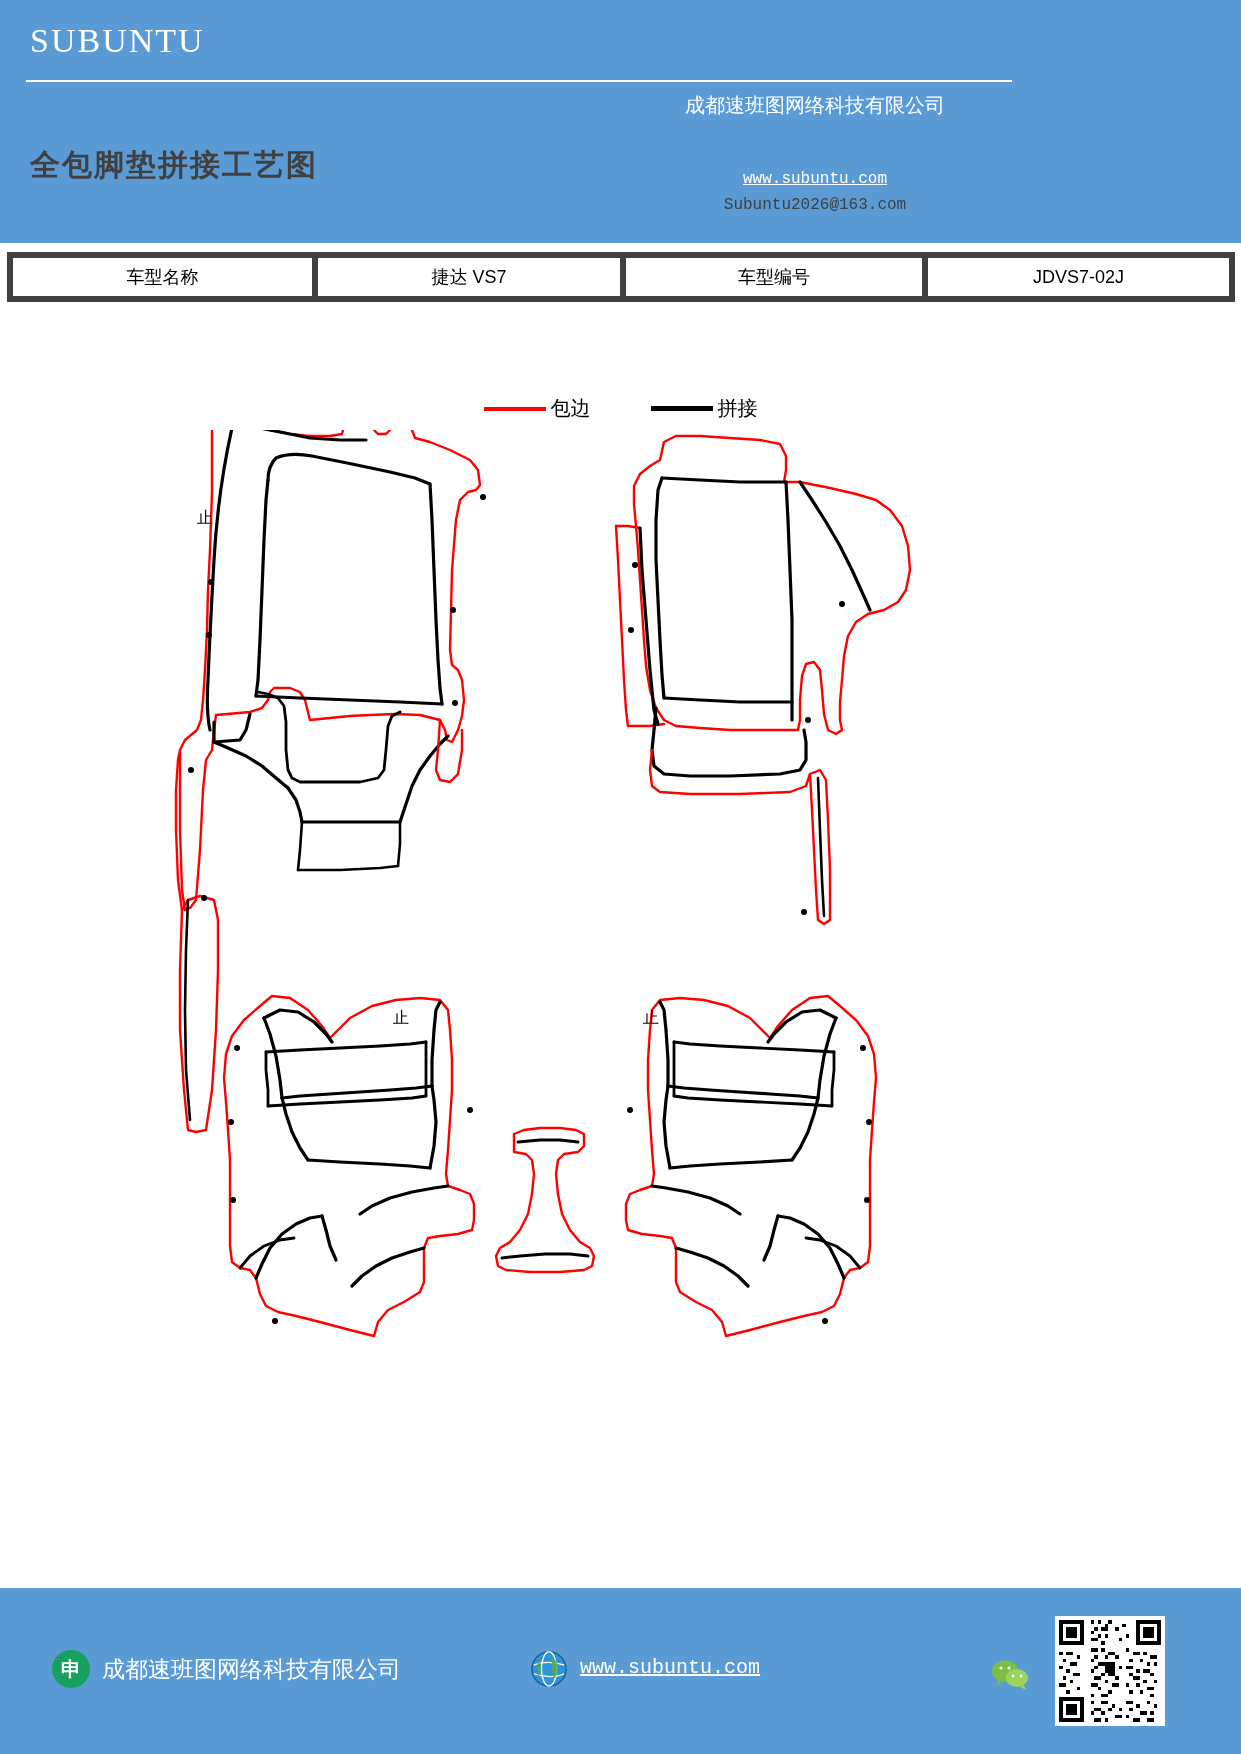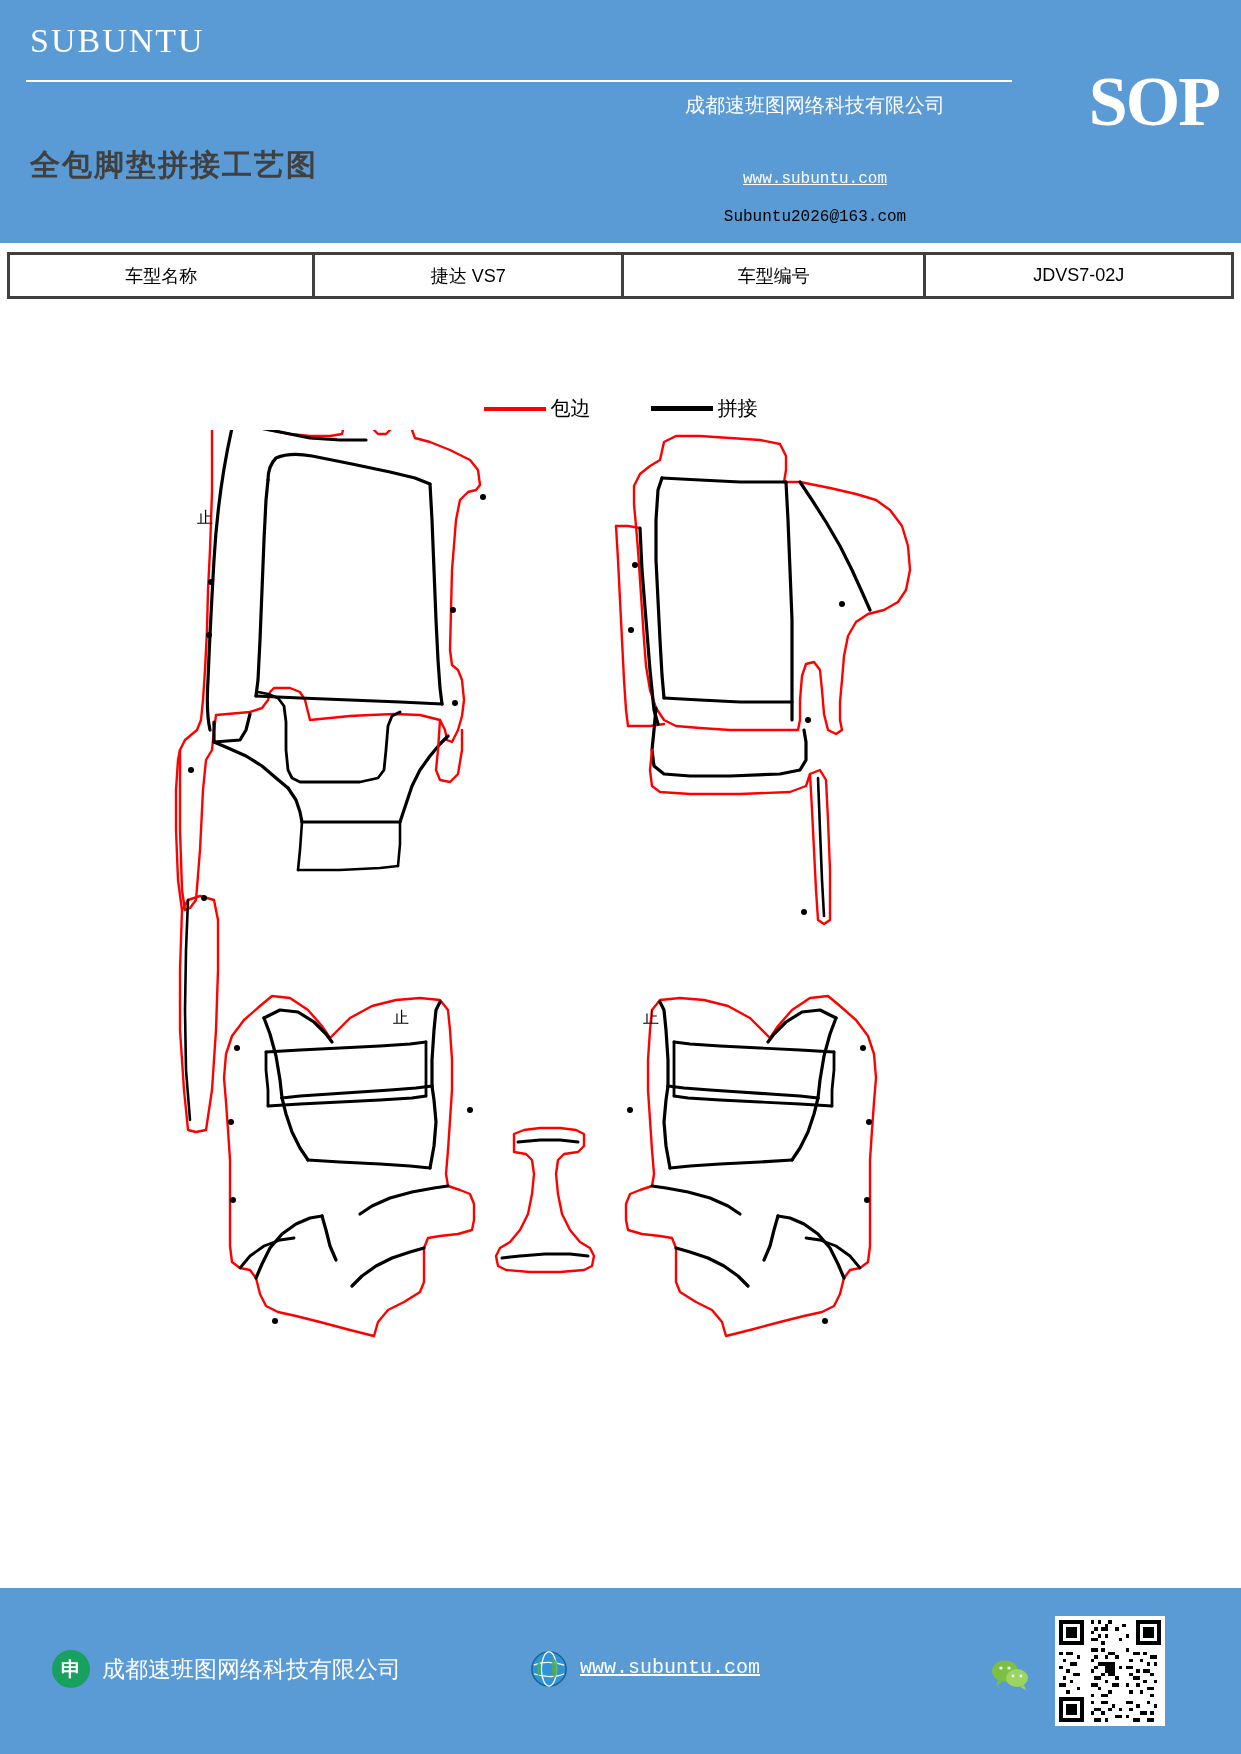--- a/index.html
+++ b/index.html
@@ -61,45 +61,44 @@
     color: #ffffff;
     font-size: 16px;
     font-family: "Liberation Mono", monospace;
     text-decoration: underline;
   }
   .site-mail {
     position: absolute;
     left: 600px; top: 196px;
     width: 430px;
     text-align: center;
-    color: #000000;
+    color: #404040;
     font-size: 16px;
     font-family: "Liberation Mono", monospace;
-    margin-top: 12px;
   }
   .sop {
     position: absolute;
     right: 22px; top: 62px;
     color: #ffffff;
     font-size: 70px;
     font-weight: bold;
     letter-spacing: -2px;
     font-family: "Liberation Serif", serif;
   }
 
   
   .info-table {
     position: absolute;
     left: 7px; top: 252px;
     width: 1227px;
     border-collapse: collapse;
     table-layout: fixed;
   }
   .info-table td {
-    border: 3px solid #404040;
+    border: 6px solid #404040;
     height: 44px;
     text-align: center;
     font-size: 18px;
     color: #000;
     padding: 0;
   }
   .c1 { width: 305px; }
   .c2 { width: 308px; }
   .c3 { width: 302px; }
   .c4 { width: 307px; }
@@ -188,21 +187,20 @@
 </head>
 <body>
 
 <div class="header">
   <div class="logo">SUBUNTU</div>
   <div class="header-rule"></div>
   <div class="doc-title">全包脚垫拼接工艺图</div>
   <div class="company-name">成都速班图网络科技有限公司</div>
   <div class="site-url">www.subuntu.com</div>
   <div class="site-mail">Subuntu2026@163.com</div>
-  <div class="sop">SOP</div>
 </div>
 
 <table class="info-table">
   <tbody>
       <tr>
     <td class="c1">车型名称</td>
     <td class="c2">捷达 VS7</td>
     <td class="c3">车型编号</td>
     <td class="c4">JDVS7-02J</td>
   </tr>

